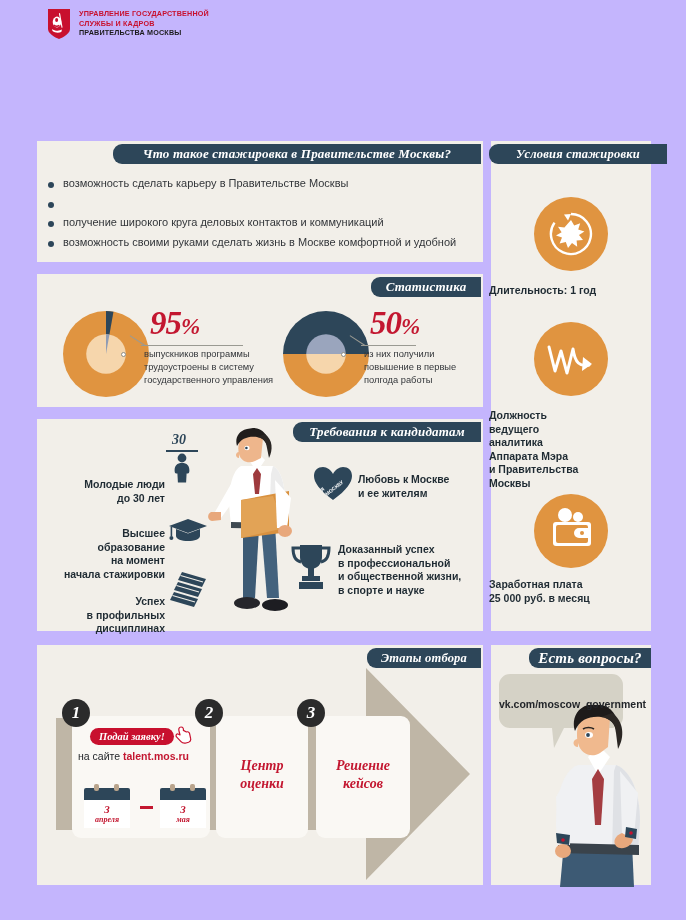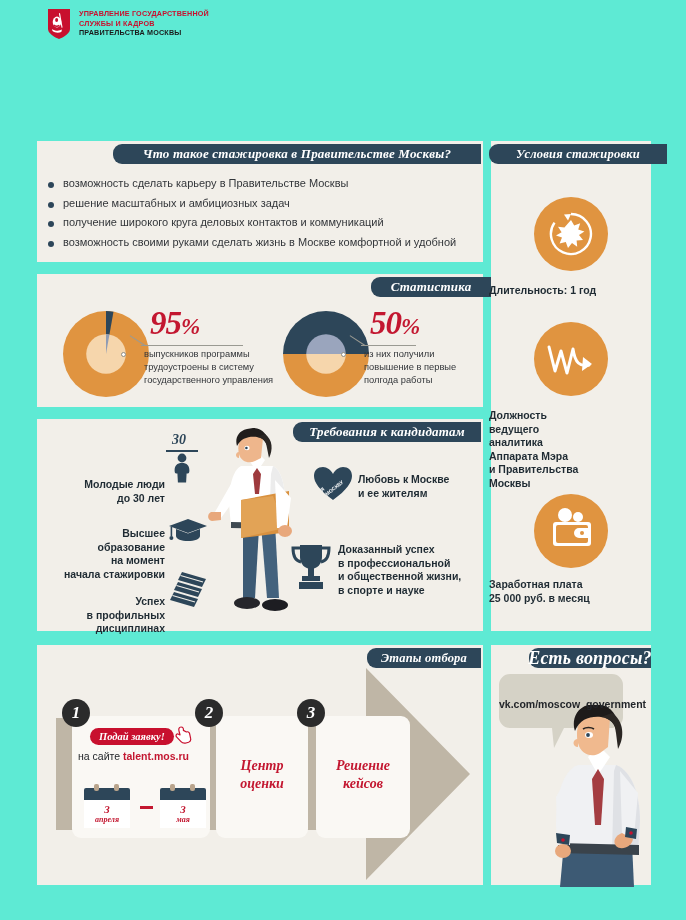--- a/index.html
+++ b/index.html
@@ -2,21 +2,21 @@
 <html><head>
 <meta charset="utf-8">
 <style>
   * { box-sizing: border-box; margin: 0; padding: 0; }
   html, body {
     width: 686px; height: 920px;
     background: #ffffff;
     font-family: "Liberation Sans", sans-serif;
     overflow: hidden;
   }
-  #page { position: relative; width: 686px; height: 920px; background: #5eead4; }
+  #page { position: relative; width: 686px; height: 920px; background: #c4b5fd; }
 
   
   .logo-wrap { position: absolute; left: 47px; top: 8px; display: flex; align-items: flex-start; gap: 8px; }
   .coat { width: 24px; height: 32px; }
   .logo-txt { padding-top: 1px; }
   .logo-txt div { font-size: 7.2px; font-weight: bold; letter-spacing: .18px; line-height: 9.6px; }
   .l1, .l2 { color: #c8102e; }
   .l3 { color: #1a1a1a; }
 
   
@@ -119,34 +119,33 @@
   <div class="panel" style="left:37px; top:141px; width:446px; height:121px;"></div>
   <div class="ribbon" style="left:113px; top:144px; width:368px; height:20px; font-size:13px;">Что такое стажировка в Правительстве Москвы?</div>
 
   <div class="bullets">
     <div class="bullet-row">
       <span class="dot"></span>
       <span class="txt">возможность сделать карьеру в Правительстве Москвы</span>
     </div>
     <div class="bullet-row">
       <span class="dot"></span>
-      <span class="txt">решение масштабных и амбициозных задач</span>
     </div>
     <div class="bullet-row">
       <span class="dot"></span>
       <span class="txt">получение широкого круга деловых контактов и коммуникаций</span>
     </div>
     <div class="bullet-row">
       <span class="dot"></span>
       <span class="txt">возможность своими руками сделать жизнь в Москве комфортной и удобной</span>
     </div>
   </div>
 
   <div class="panel" style="left:37px; top:274px; width:446px; height:133px;"></div>
-  <div class="ribbon" style="left:371px; top:277px; width:120px; height:20px; font-size:13px;">Статистика</div>
+  <div class="ribbon" style="left:371px; top:277px; width:110px; height:20px; font-size:13px;">Статистика</div>
 
   <svg style="position:absolute; left:63px; top:311px;" width="86" height="86" viewBox="0 0 100 100">
     <circle cx="50" cy="50" r="50" fill="#e09440"></circle>
     <path d="M50 50 L50 0 A50 50 0 0 1 58.7 0.8 Z" fill="#2d4659"></path>
     <circle cx="50" cy="50" r="23" fill="#f6d6ac"></circle>
     <path d="M50 50 L50 27 A23 23 0 0 1 54 27.4 Z" fill="#8f9cb4"></path>
   </svg>
   <div class="pct" style="left:150px; top:305px;">
     <span>95</span><span class="sm">%</span>
   </div>
@@ -345,21 +344,21 @@
   <div class="numcirc" style="left:195px; top:699px;">2</div>
   <div class="stagelabel" style="left:216px; top:757px; width:92px; white-space:pre-line;">Центр
 оценки</div>
 
   <div class="stagebox" style="left:316px; top:716px; width:94px; height:122px;"></div>
   <div class="numcirc" style="left:297px; top:699px;">3</div>
   <div class="stagelabel" style="left:316px; top:757px; width:94px; white-space:pre-line;">Решение
 кейсов</div>
 
   <div class="panel" style="left:491px; top:645px; width:160px; height:240px;"></div>
-  <div class="ribbon" style="left:529px; top:648px; width:122px; height:20px; font-size:18px;">Есть вопросы?</div>
+  <div class="ribbon" style="left:529px; top:648px; width:122px; height:20px; font-size:15px;">Есть вопросы?</div>
 
   <svg style="position:absolute; left:498px; top:672px; z-index:3;" width="126" height="78" viewBox="0 0 126 78">
     <path d="M12 2 h102 a11 11 0 0 1 11 11 v32 a11 11 0 0 1 -11 11 h-48 l-10 20 l-2 -20 h-42 a11 11 0 0 1 -11 -11 v-32 a11 11 0 0 1 11 -11 Z" fill="#d5d2c6"></path>
   </svg>
   <div class="vk" style="left:499px; top:684px;">vk.com/moscow_government</div>
 
   <svg style="position:absolute; left:538px; top:705px; z-index:4;" width="118" height="182" viewBox="0 0 118 182">
 
     <path d="M26 138 L22 182 L96 182 L94 138 Z" fill="#3d5a74"></path>
 

